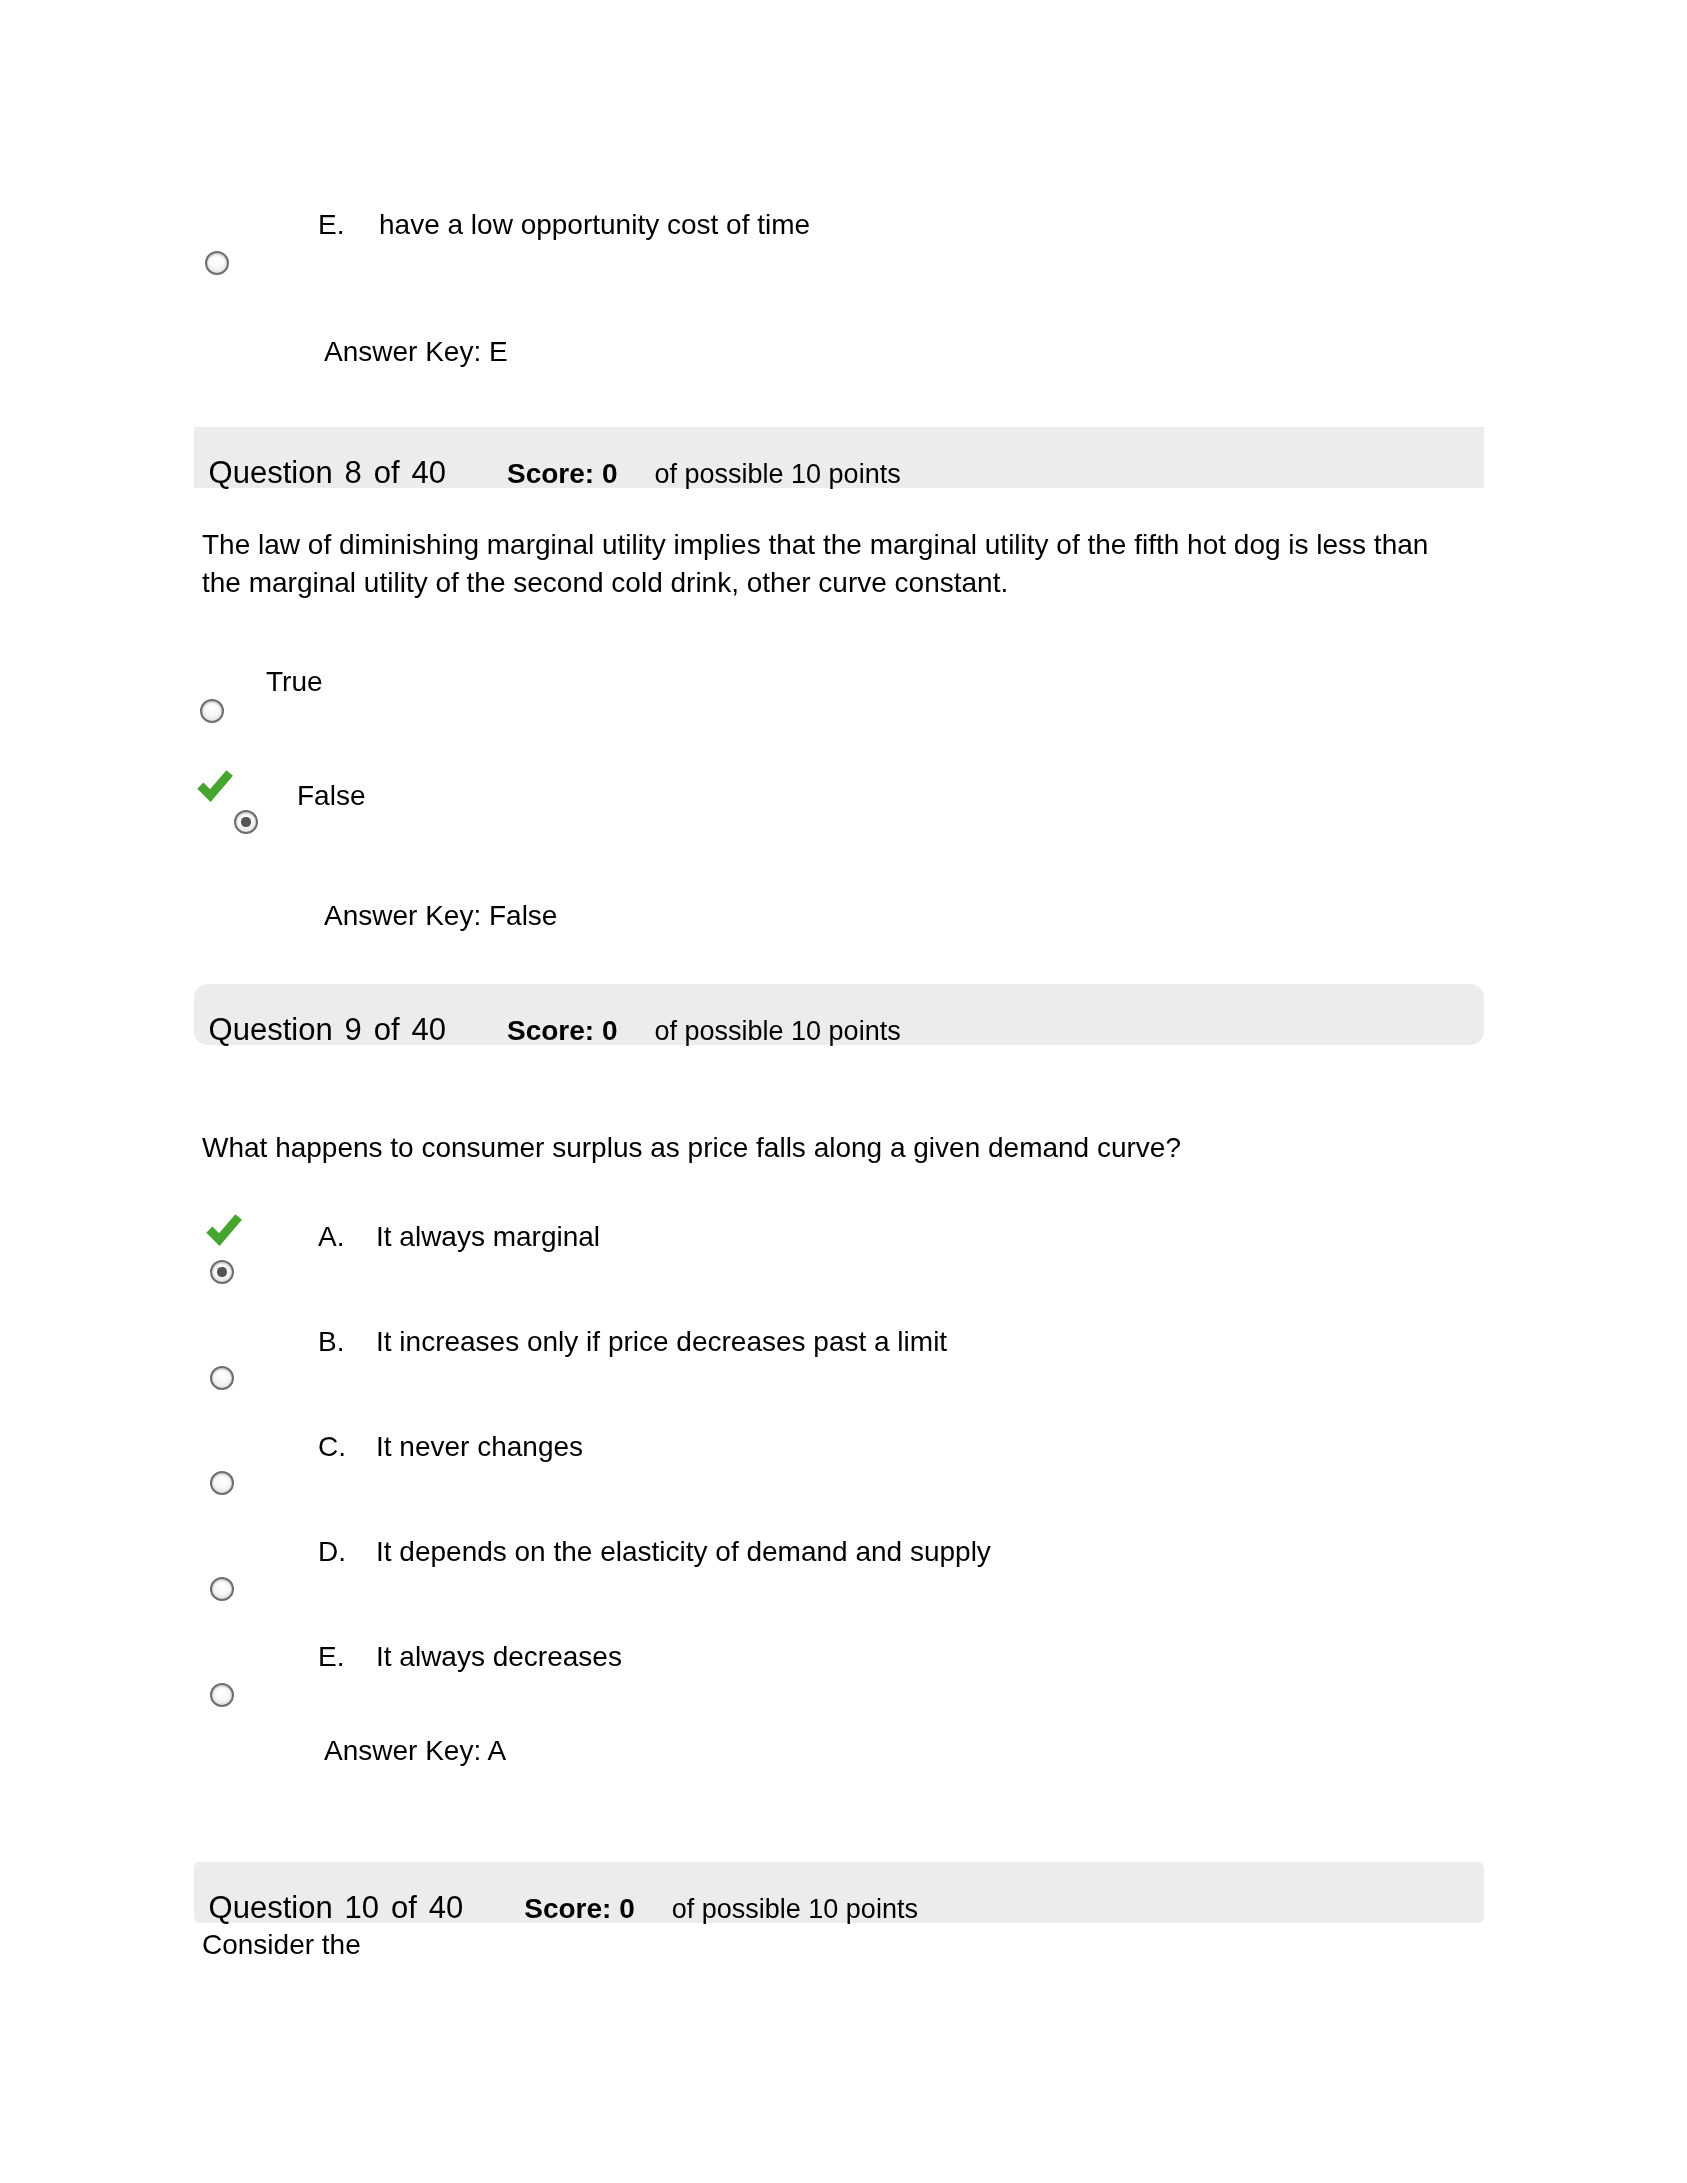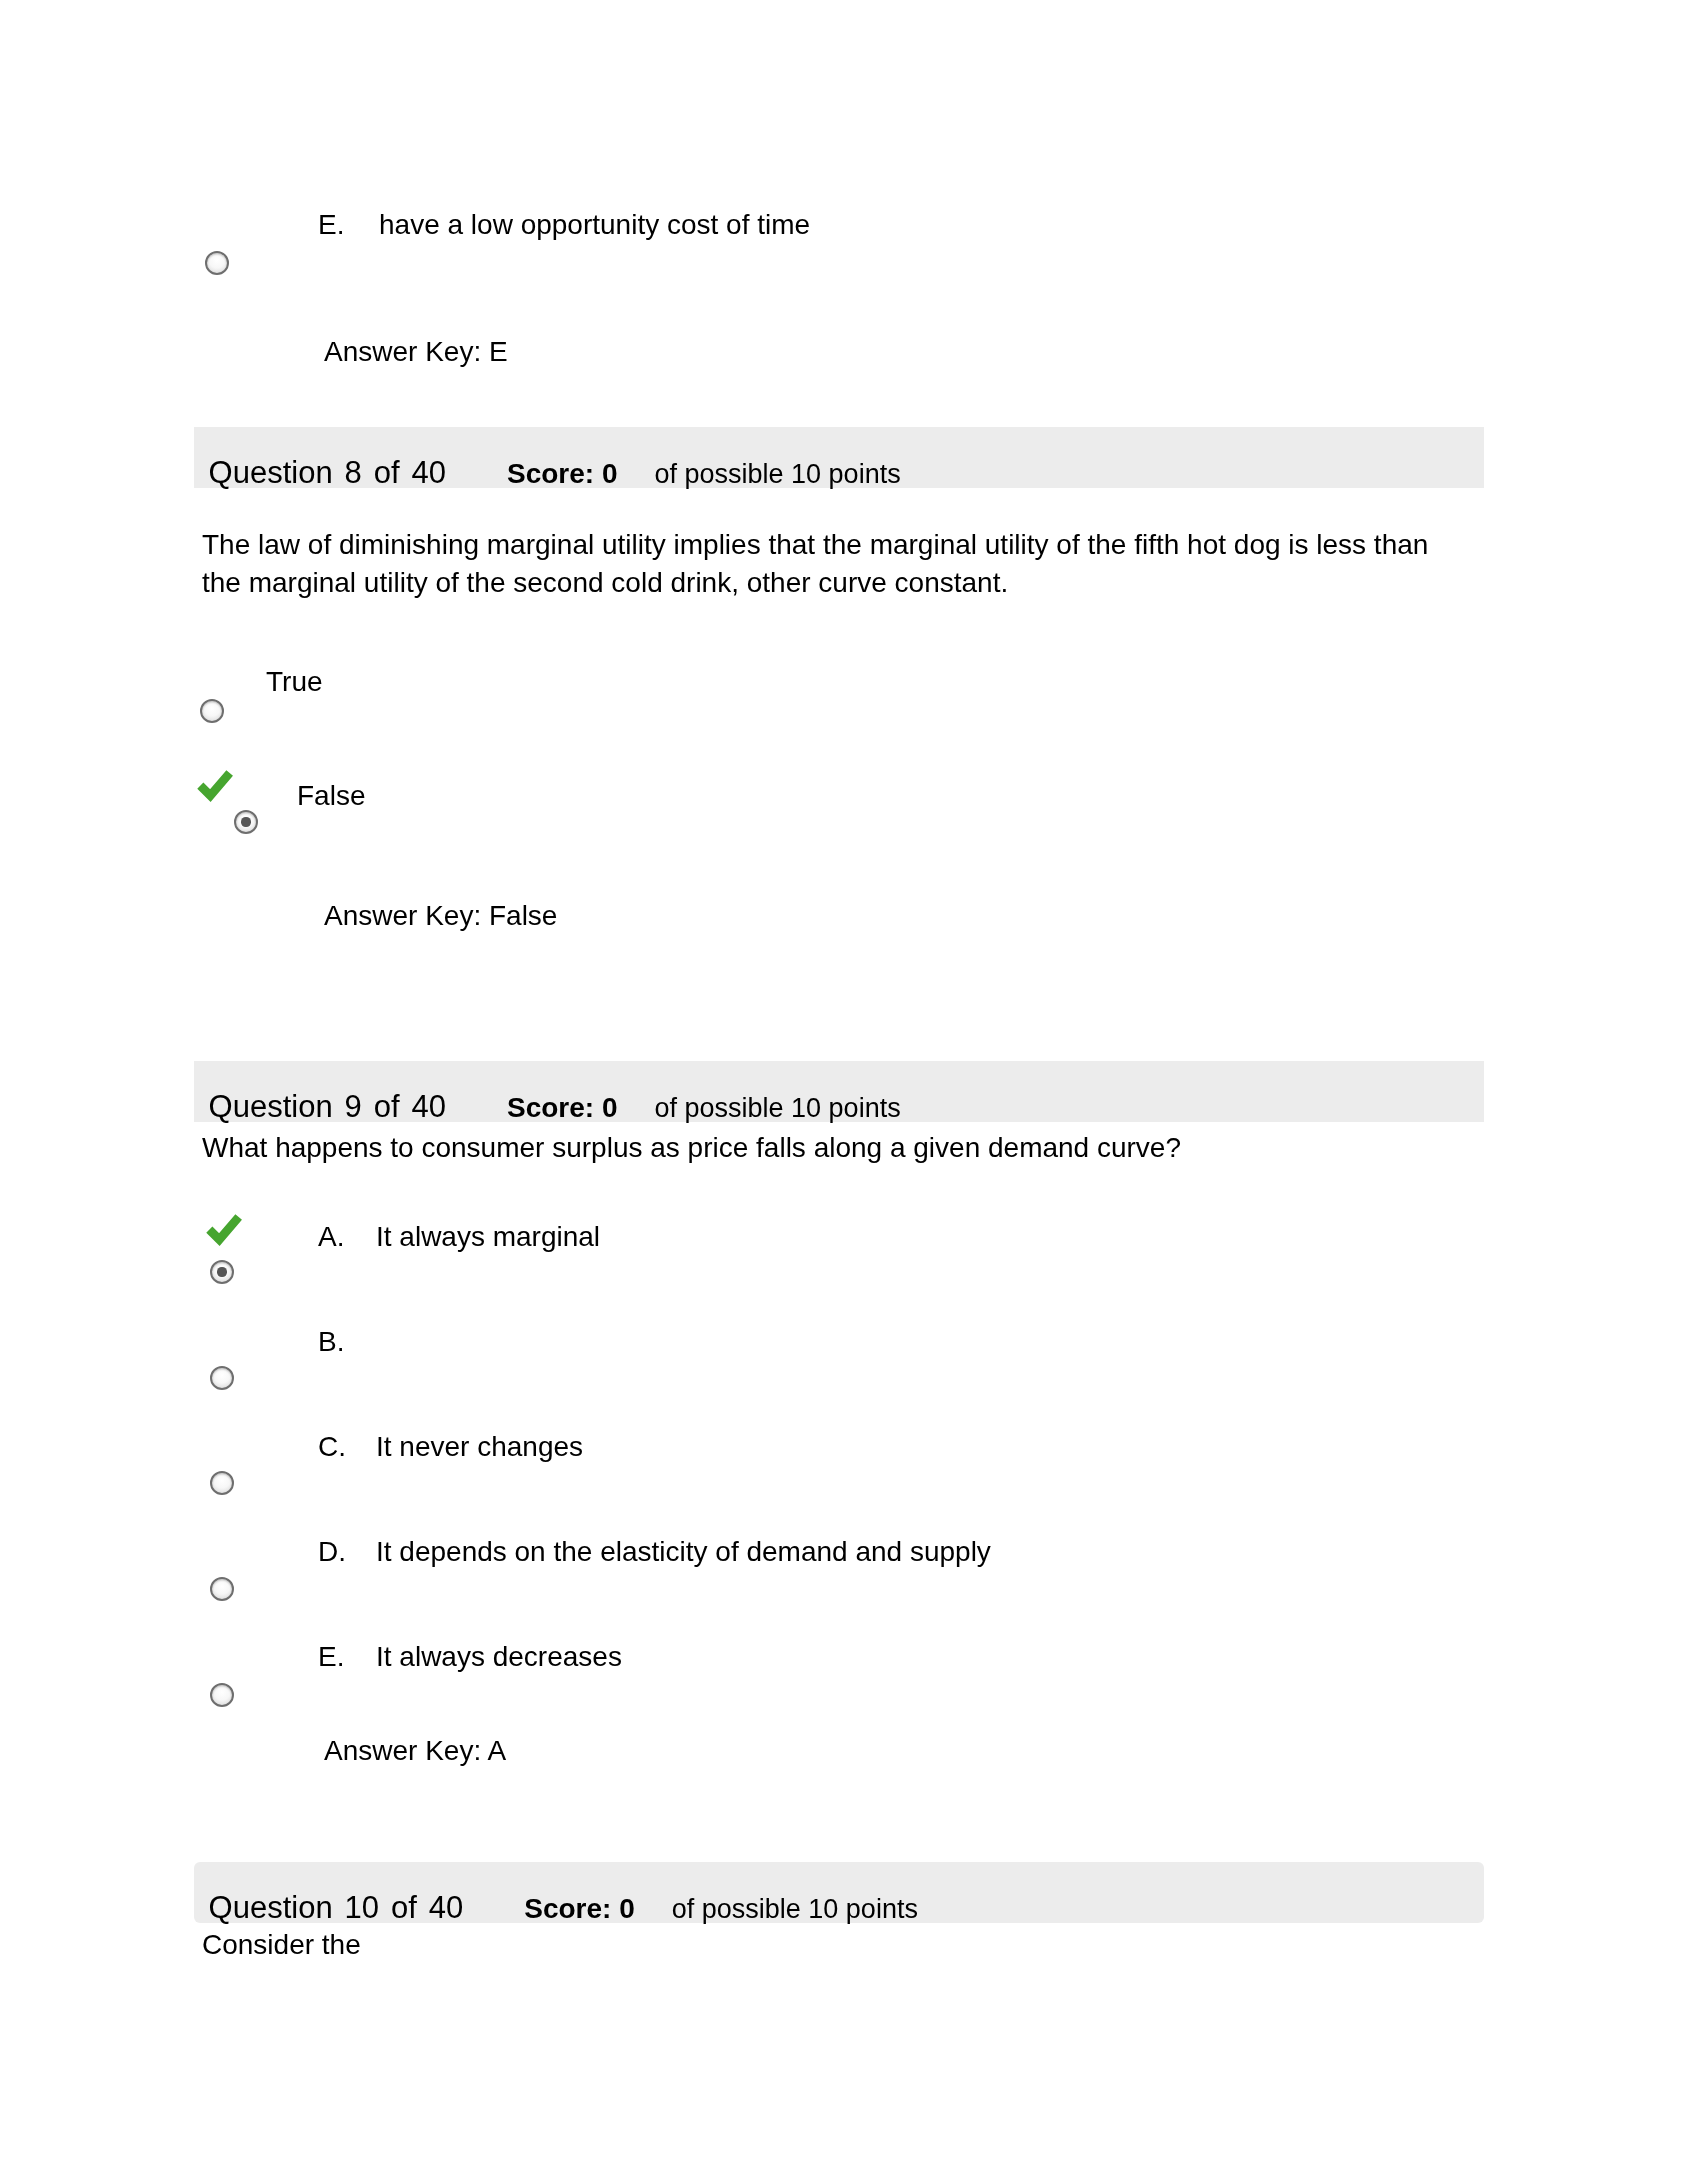--- a/index.html
+++ b/index.html
@@ -74,37 +74,38 @@
     <span class="opttext" style="left:297px;top:780px;">False</span>
     <span class="radio sel" style="left:234px;top:810px;"></span>
 
     <div class="akey" style="left:324px;top:900px;">
       <span>Answer Key:</span>
       <span>False</span>
     </div>
   </div>
 
   <div class="qblock">
-    <div class="qhead" style="top:1061px;">
+    <div class="qhead" style="top:984px;border-radius:14px;">
       <div class="row">
         <span class="qno">Question 9 of 40</span><span class="sp1"></span><span class="score">Score: 0</span><span class="sp2"></span><span class="poss">of possible 10 points</span>
       </div>
     </div>
     <div class="qtext" style="left:202px;top:1129px;">What happens to consumer surplus as price falls along a given demand curve?</div>
 
     <span class="check" style="left:206px;top:1211px;">
       <svg viewBox="0 0 54 54">
           <path d="M5 28 L20 43 L49 9" fill="none" stroke="#46a52f" stroke-width="13" stroke-linecap="butt" stroke-linejoin="miter"></path>
         </svg>
     </span>
     <span class="optletter" style="left:318px;top:1221px;">A.</span>
     <span class="opttext" style="left:376px;top:1221px;">It always marginal</span>
     <span class="radio sel" style="left:210px;top:1260px;"></span>
 
     <span class="optletter" style="left:318px;top:1326px;">B.</span>
+    <span class="opttext" style="left:376px;top:1326px;">It increases only if price decreases past a limit</span>
     <span class="radio" style="left:210px;top:1366px;"></span>
 
     <span class="optletter" style="left:318px;top:1431px;">C.</span>
     <span class="opttext" style="left:376px;top:1431px;">It never changes</span>
     <span class="radio" style="left:210px;top:1471px;"></span>
 
     <span class="optletter" style="left:318px;top:1536px;">D.</span>
     <span class="opttext" style="left:376px;top:1536px;">It depends on the elasticity of demand and supply</span>
     <span class="radio" style="left:210px;top:1577px;"></span>
 

